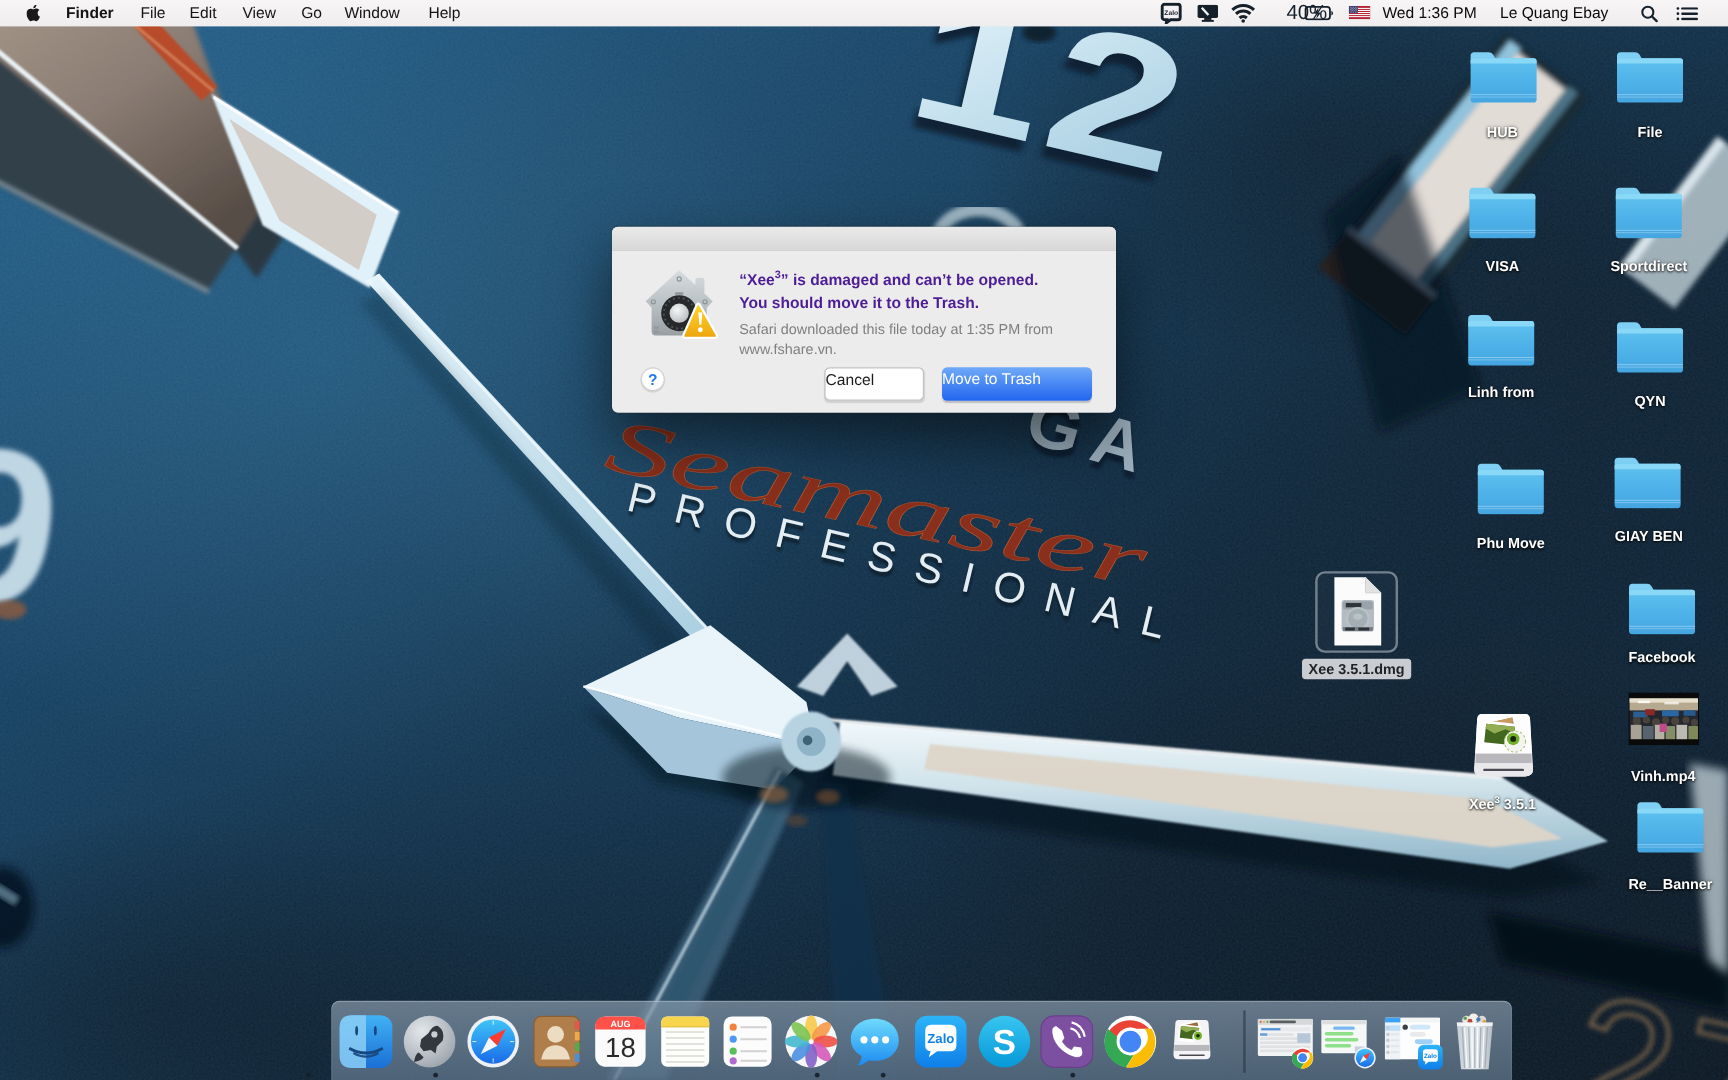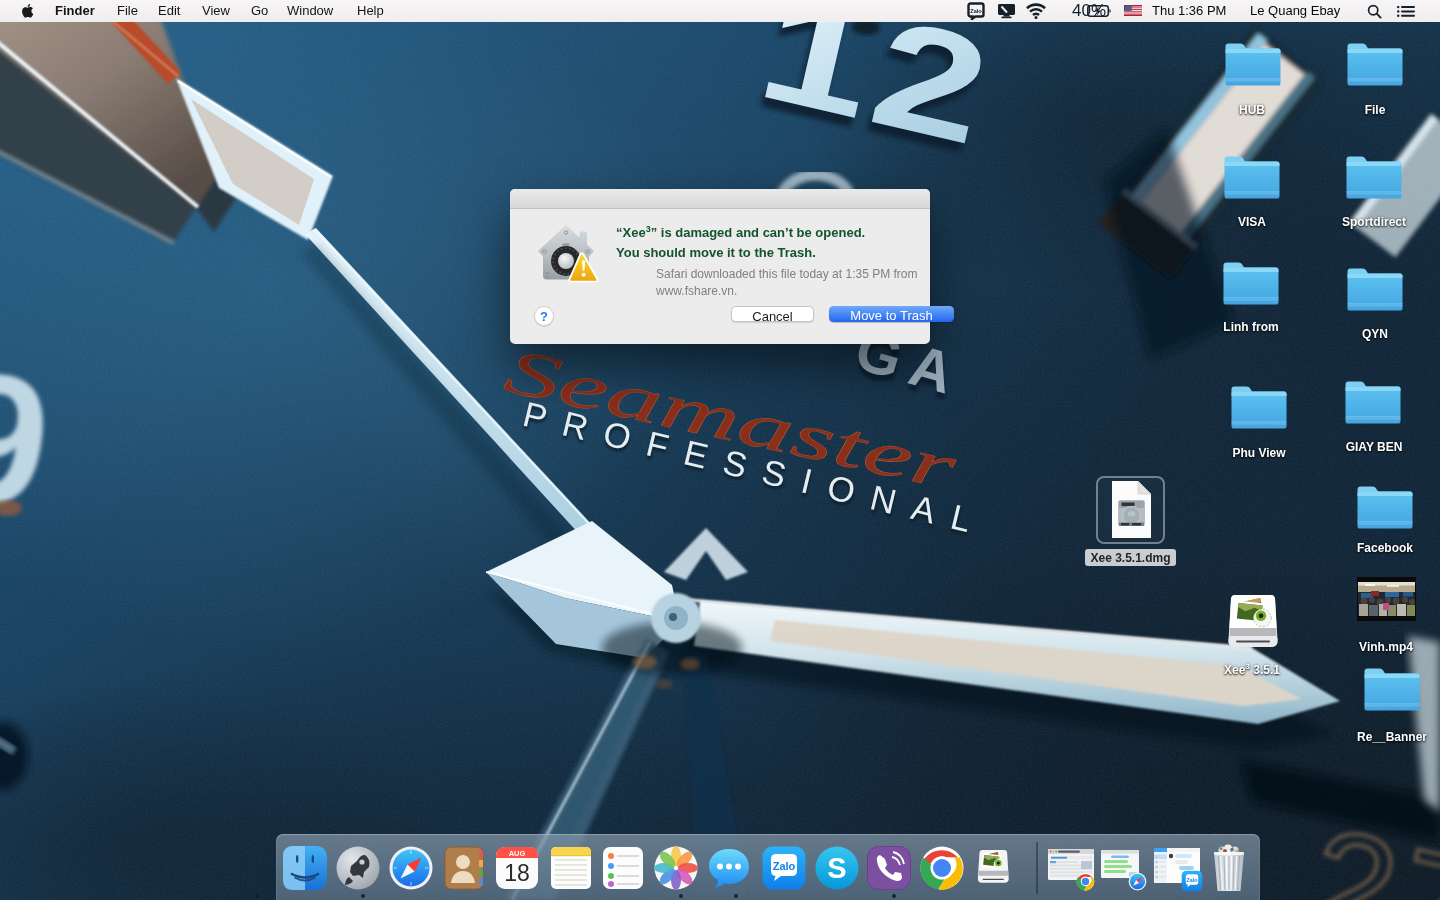--- a/index.html
+++ b/index.html
@@ -5,24 +5,24 @@
 html,body{margin:0;padding:0;width:1440px;height:900px;overflow:hidden;background:#0c2336;font-family:"Liberation Sans",sans-serif;}
 #stage{position:absolute;top:0;left:0;width:1440px;height:900px;overflow:hidden;}
 #wall{position:absolute;top:0;left:0;}
 #menubar{position:absolute;top:0;left:0;width:1440px;height:22px;background:linear-gradient(#f7f5f5,#efedee);z-index:40;padding-left:12px;}
 .mi{position:absolute;top:0;height:22px;line-height:22px;font-size:13px;color:#141414;}
 .mi.b{font-weight:700;}
 .dicon{position:absolute;z-index:20;}
 .dlabel{position:absolute;z-index:20;font-size:12px;font-weight:700;color:#fff;text-shadow:0 1px 2px rgba(0,0,0,.85),0 0 3px rgba(0,0,0,.5);white-space:nowrap;transform:translateX(-50%);}
 #dialog{position:absolute;left:510px;top:189px;width:420px;height:155px;background:#ececec;border-radius:5px;box-shadow:0 22px 50px rgba(0,0,0,.55),0 0 1px rgba(0,0,0,.3);z-index:50;}
 #dtitle{position:absolute;top:0;left:0;right:0;height:19px;border-radius:5px 5px 0 0;background:linear-gradient(#eaeaea,#d9d8d8);border-bottom:1px solid #c3c2c2;}
-#dtext{position:absolute;left:106px;top:31px;width:300px;font-size:13px;font-weight:700;color:#14532d;line-height:19.5px;letter-spacing:0;}
-#dsub{position:absolute;left:106px;top:77px;width:300px;font-size:12px;color:#7f7f7f;line-height:16.5px;margin-left:40px;}
+#dtext{position:absolute;left:106px;top:31px;width:300px;font-size:13px;font-weight:700;color:#4c1d95;line-height:19.5px;letter-spacing:0;}
+#dsub{position:absolute;left:106px;top:77px;width:300px;font-size:12px;color:#7f7f7f;line-height:16.5px;}
 #dhelp{position:absolute;left:24px;top:117px;width:20px;height:20px;border-radius:50%;background:#fff;border:1px solid #d2d1d1;box-shadow:0 1px 1px rgba(0,0,0,.12);color:#1f7bef;font-size:13px;font-weight:700;text-align:center;line-height:20px;box-sizing:border-box;}
-.btn{position:absolute;top:117px;height:16px;border-radius:4.5px;font-size:13px;text-align:center;line-height:19px;box-sizing:border-box;margin-left:44px;}
+.btn{position:absolute;top:117px;height:28px;border-radius:4.5px;font-size:13px;text-align:left;line-height:19px;box-sizing:border-box;}
 #bcancel{left:177px;width:83px;background:#fff;border:1px solid #c5c4c4;color:#1c1c1c;box-shadow:0 1px 1px rgba(0,0,0,.12);}
 #btrash{left:275px;width:125px;background:linear-gradient(#6faaf8,#2265f0);color:#fff;box-shadow:0 1px 1px rgba(0,0,0,.2);}
 #dock{position:absolute;left:228px;top:834px;width:984px;height:66px;background:linear-gradient(rgba(133,152,170,.72),rgba(95,117,138,.76));border-radius:7px 7px 0 0;box-shadow:inset 0 1px 0 rgba(255,255,255,.25),inset 1px 0 0 rgba(255,255,255,.08),inset -1px 0 0 rgba(255,255,255,.08);z-index:60;margin-left:48px;}
 .dk{position:absolute;z-index:61;}
 .ddot{position:absolute;top:894px;width:4px;height:4px;border-radius:50%;background:rgba(20,30,40,.9);z-index:62;}
 </style>
 </head>
 <body>
 <div id="stage">
 <svg id="wall" width="1440" height="900" viewBox="0 0 1440 900">
@@ -271,21 +271,21 @@
           <circle cx="3.3" cy="4" r=".35"></circle>
           <circle cx="4.7" cy="4" r=".35"></circle>
           <circle cx="6.1" cy="4" r=".35"></circle>
           <circle cx="1.2" cy="5" r=".35"></circle>
           <circle cx="2.6" cy="5" r=".35"></circle>
           <circle cx="4" cy="5" r=".35"></circle>
           <circle cx="5.4" cy="5" r=".35"></circle>
           <circle cx="6.8" cy="5" r=".35"></circle>
         </g>
       </svg>
-<span class="mi" style="left:1152px;color:#0a0a0a">Thu 1:36 PM</span>
+<span class="mi" style="left:1152px;color:#0a0a0a">Wed 1:36 PM</span>
 <span class="mi" style="left:1250px;color:#0a0a0a">Le Quang Ebay</span>
 <svg style="position:absolute;left:1367px;top:4px" width="15" height="15" viewBox="0 0 15 15">
         <circle cx="6.2" cy="6.2" r="4.6" fill="none" stroke="#15202b" stroke-width="1.7"></circle>
         <line x1="9.7" y1="9.7" x2="13.6" y2="13.6" stroke="#15202b" stroke-width="1.9" stroke-linecap="round"></line>
       </svg>
 <svg style="position:absolute;left:1397px;top:5.5px" width="18" height="11" viewBox="0 0 18 11">
         <g fill="#15202b">
           <circle cx="1.2" cy="1" r="1.2"></circle>
           <rect x="4" y="0" width="14" height="2" rx="1"></rect>
           <circle cx="1.2" cy="5.4" r="1.2"></circle>
@@ -316,21 +316,21 @@
         <use href="#sfolder"></use>
       </svg>
       <div class="dlabel" style="left:1251px;top:320px">Linh from</div>
 <svg class="dicon" style="left:1345px;top:264px" width="60" height="47">
         <use href="#sfolder"></use>
       </svg>
       <div class="dlabel" style="left:1375px;top:327px">QYN</div>
 <svg class="dicon" style="left:1229px;top:382px" width="60" height="47">
         <use href="#sfolder"></use>
       </svg>
-      <div class="dlabel" style="left:1259px;top:446px">Phu View</div>
+      <div class="dlabel" style="left:1259px;top:446px">Phu Move</div>
 <svg class="dicon" style="left:1343px;top:377px" width="60" height="47">
         <use href="#sfolder"></use>
       </svg>
       <div class="dlabel" style="left:1374px;top:440px">GIAY BEN</div>
 <svg class="dicon" style="left:1355px;top:482px" width="60" height="47">
         <use href="#sfolder"></use>
       </svg>
       <div class="dlabel" style="left:1385px;top:541px">Facebook</div>
 <svg class="dicon" style="left:1362px;top:664px" width="60" height="47">
         <use href="#sfolder"></use>

